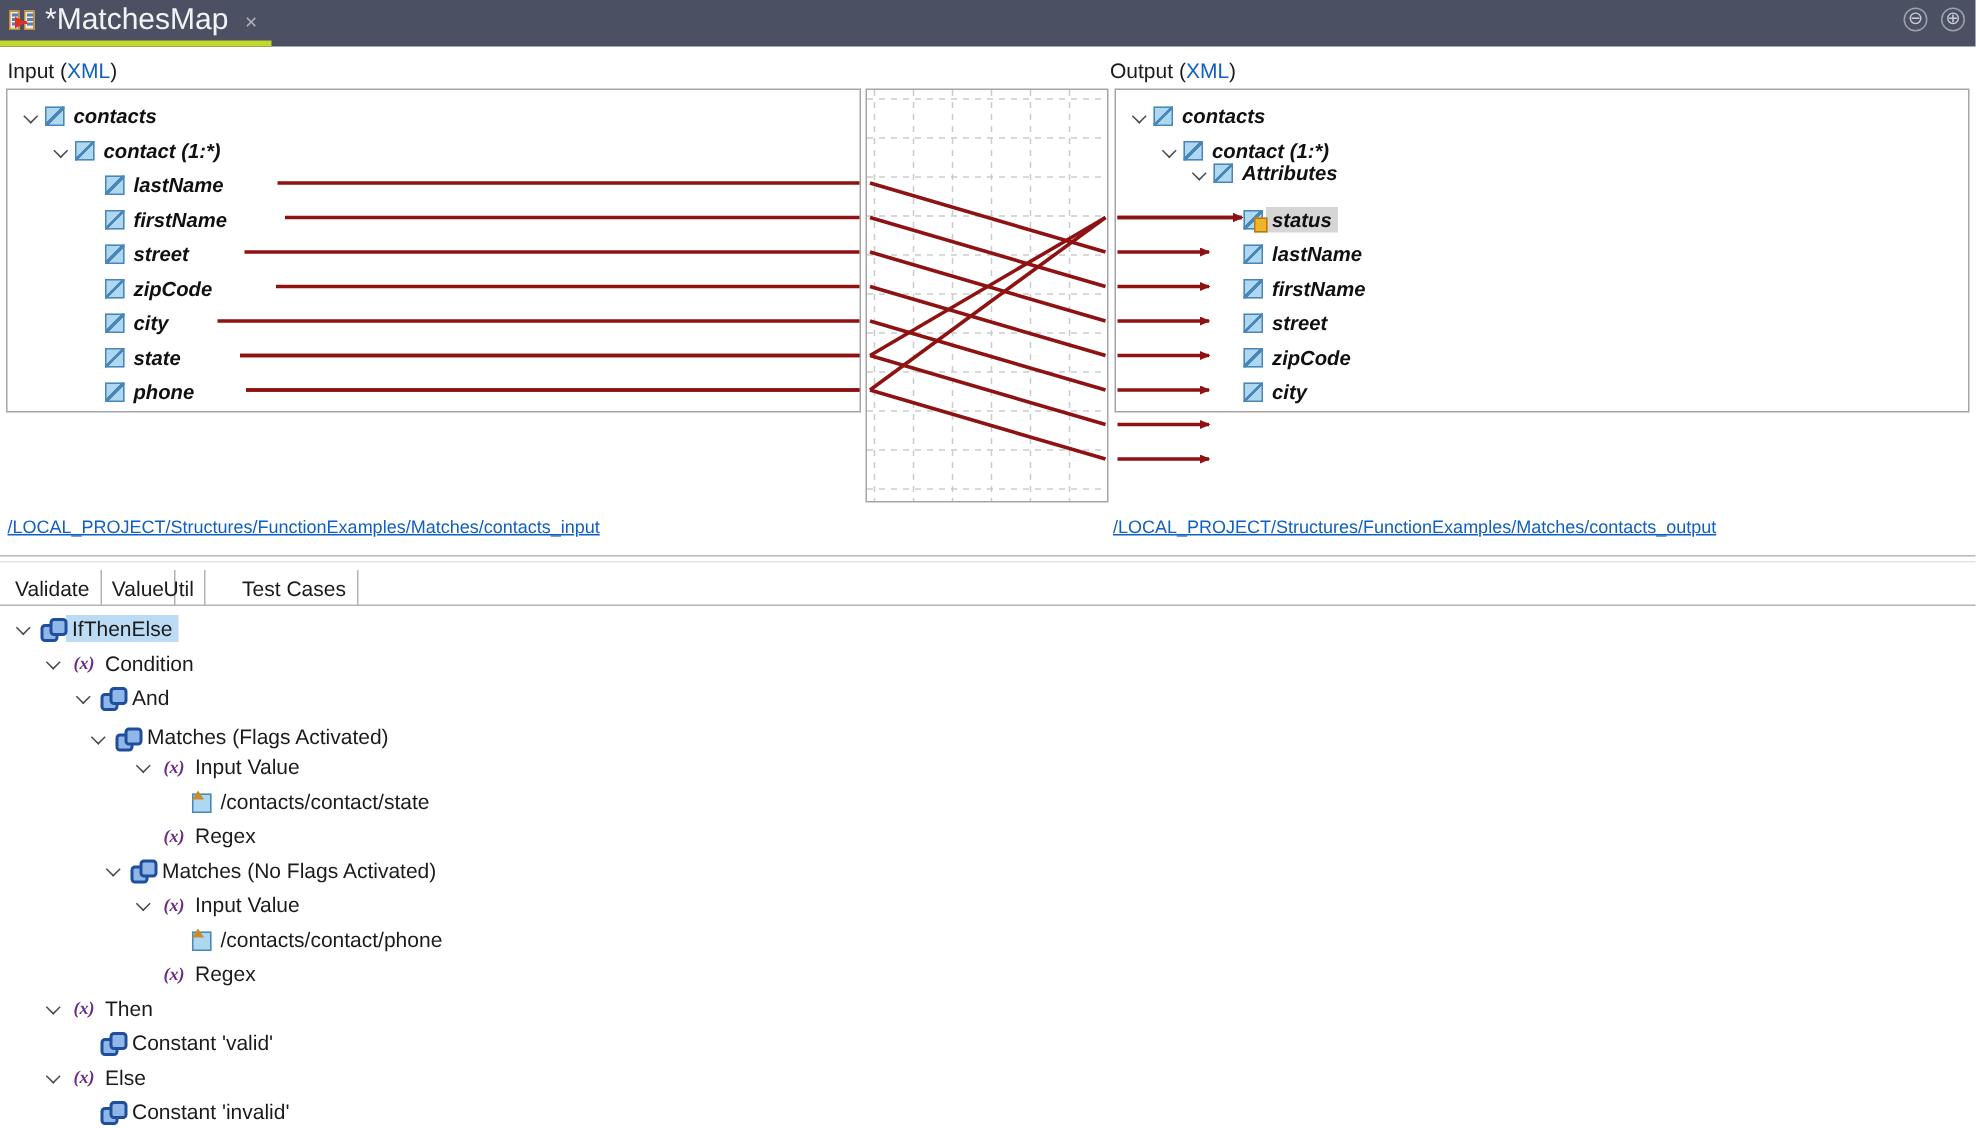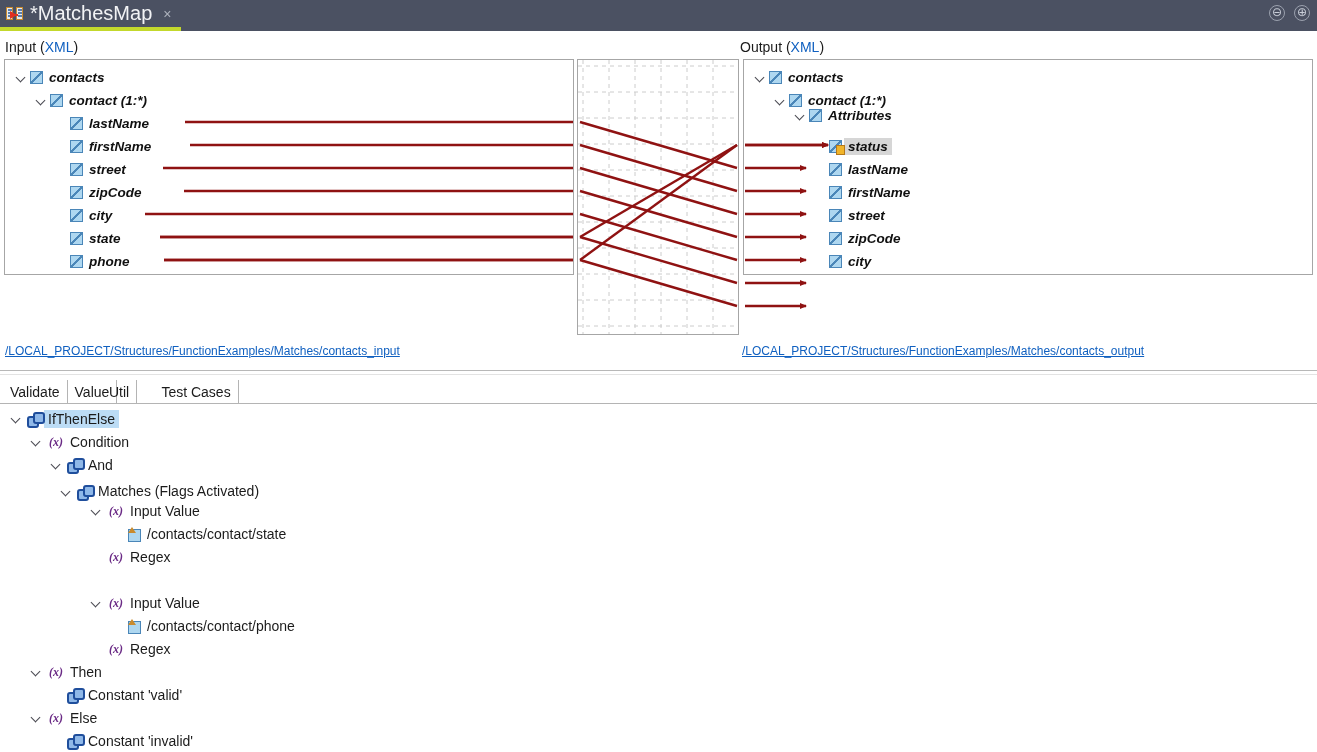--- a/index.html
+++ b/index.html
@@ -475,20 +475,25 @@
     <div class="ltree-row" style="top: 118px; left: 110px;">
       <span class="ltwisty blank"></span>
       <span class="ico-xpath"></span>
       <span class="ltree-label">/contacts/contact/state</span>
     </div>
     <div class="ltree-row" style="top: 141px; left: 90px;">
       <span class="ltwisty blank"></span>
       <span class="ico-param">(x)</span>
       <span class="ltree-label">Regex</span>
     </div>
+    <div class="ltree-row" style="top: 164px; left: 70px;">
+      <span class="ltwisty"></span>
+      <span class="ico-func"></span>
+      <span class="ltree-label">Matches (No Flags Activated)</span>
+    </div>
     <div class="ltree-row" style="top: 187px; left: 90px;">
       <span class="ltwisty"></span>
       <span class="ico-param">(x)</span>
       <span class="ltree-label">Input Value</span>
     </div>
     <div class="ltree-row" style="top: 210px; left: 110px;">
       <span class="ltwisty blank"></span>
       <span class="ico-xpath"></span>
       <span class="ltree-label">/contacts/contact/phone</span>
     </div>

